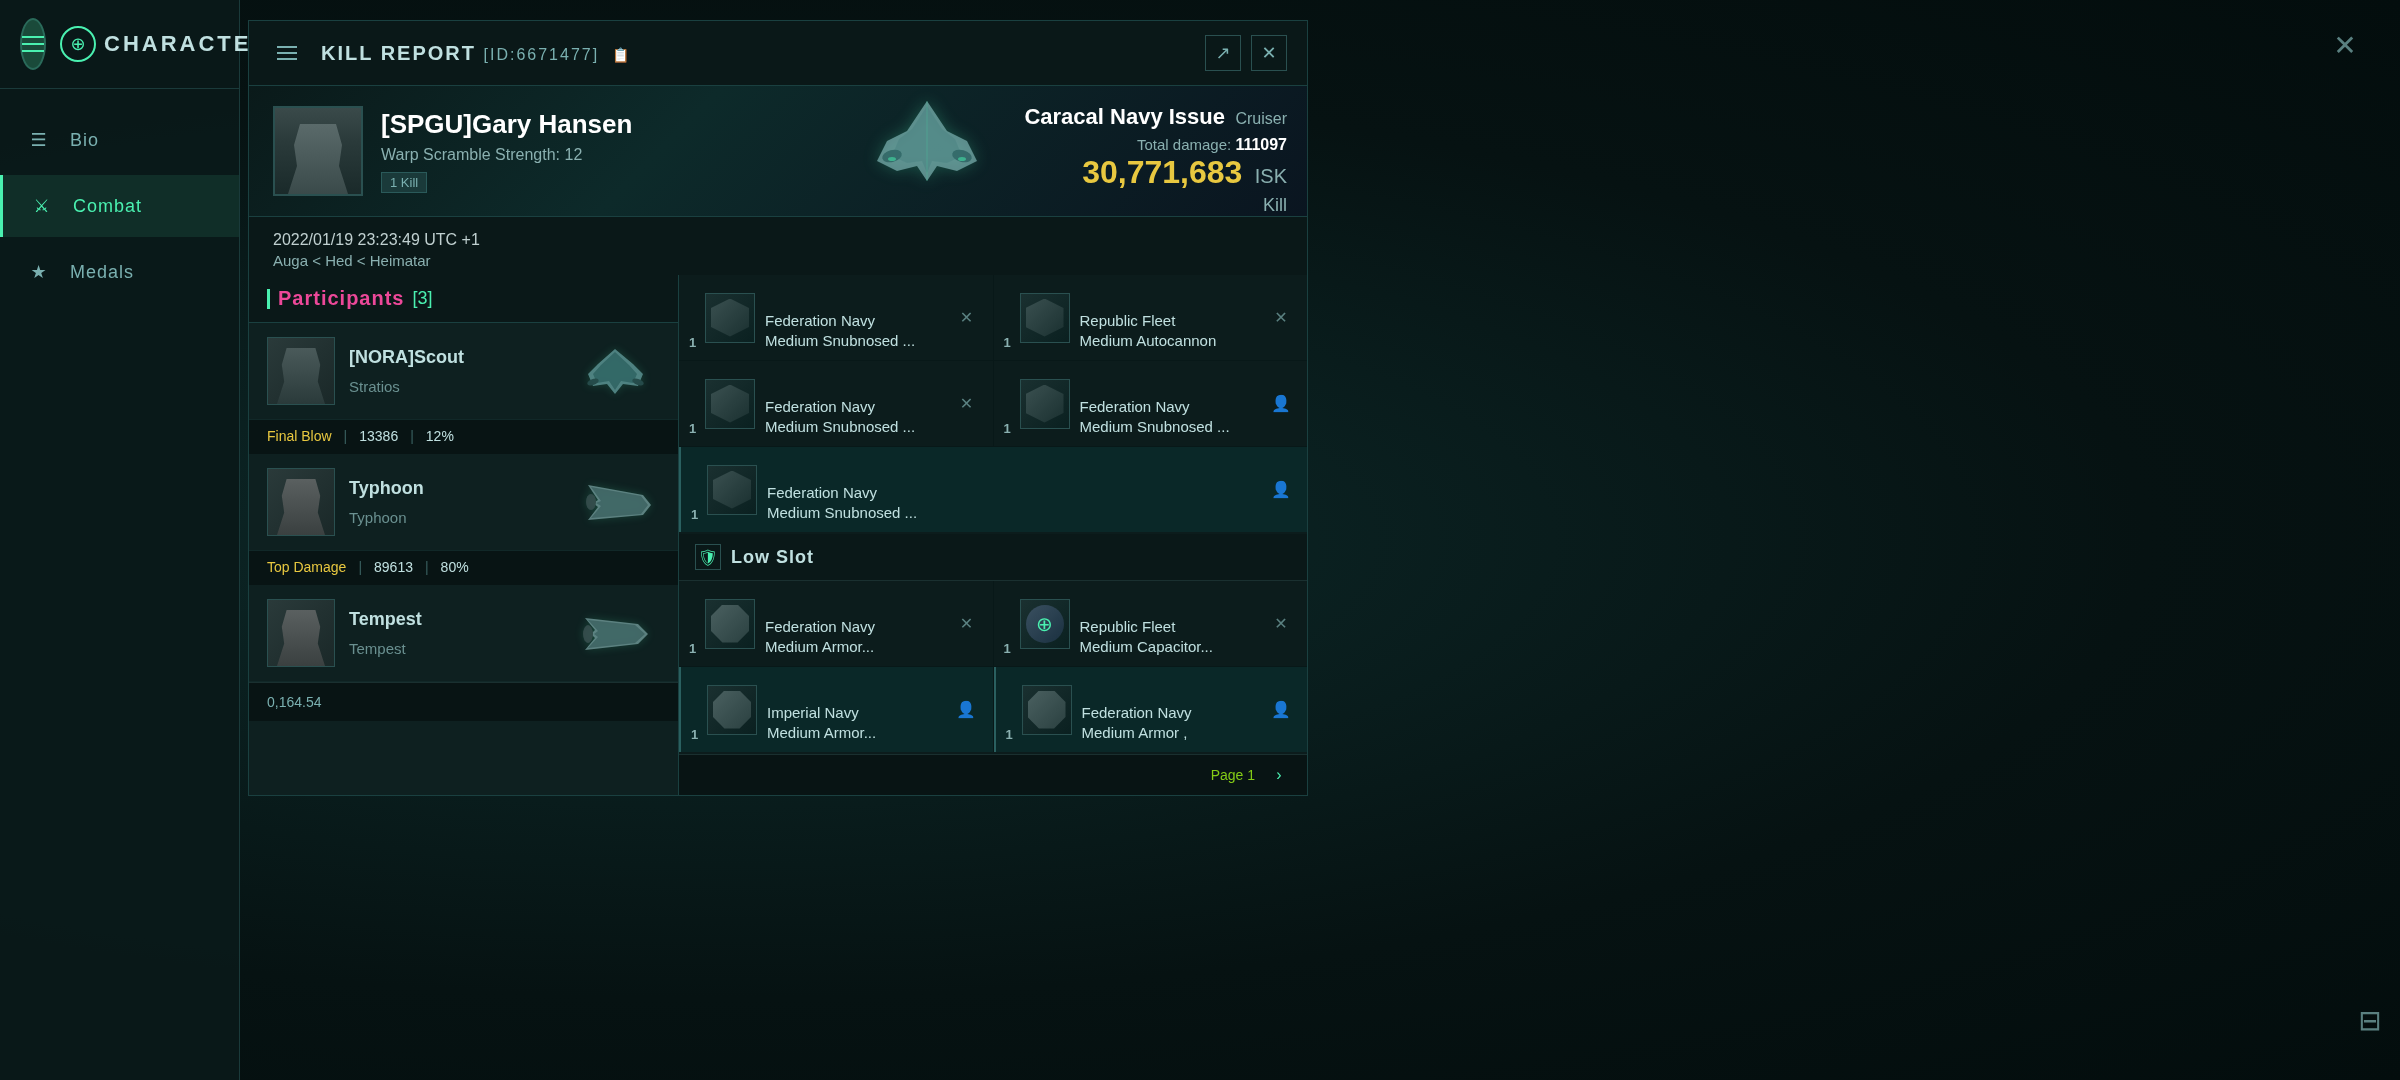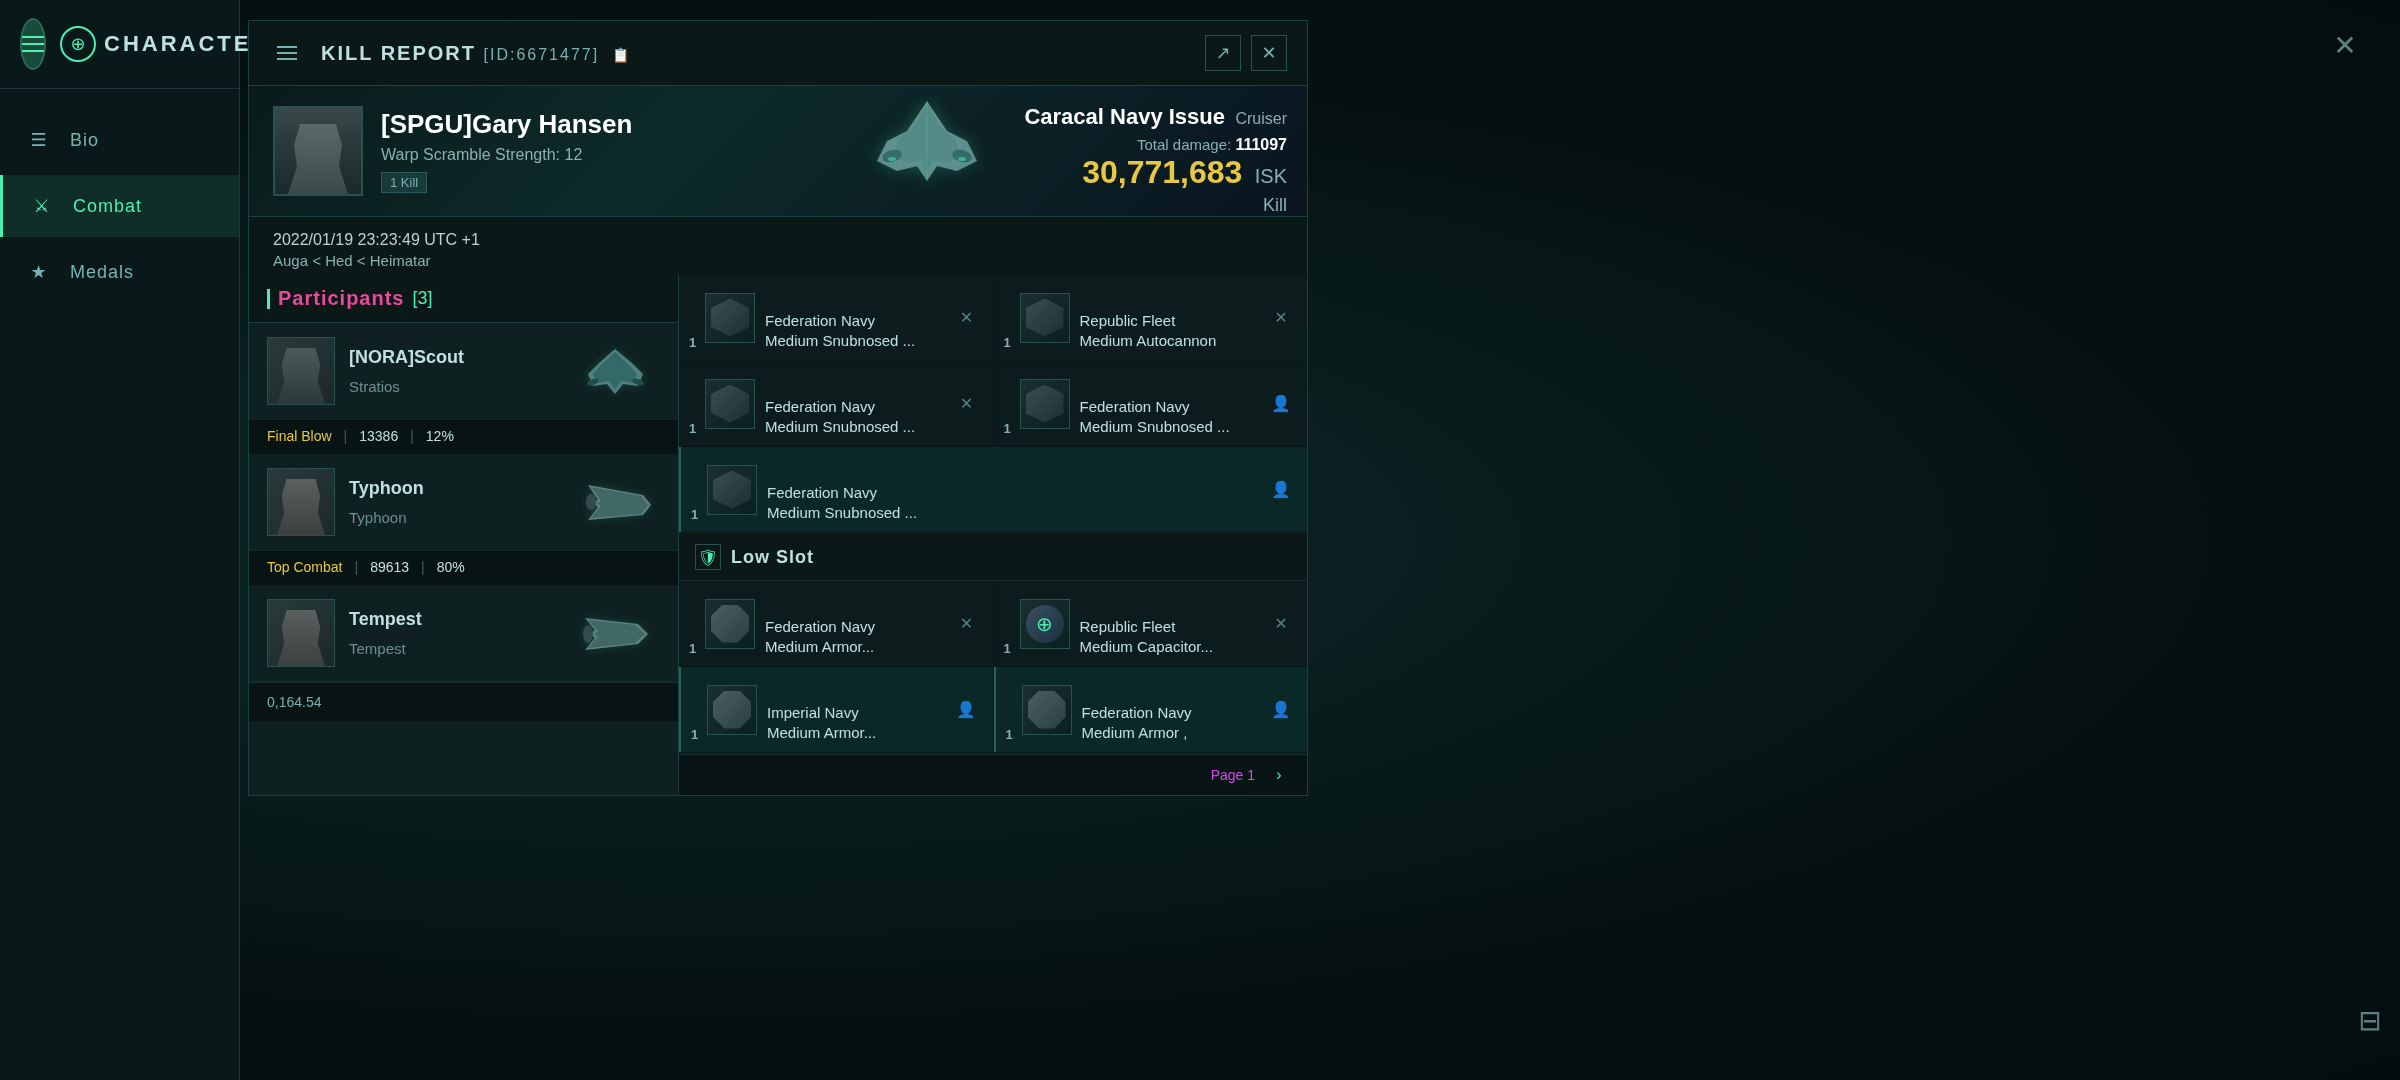--- a/index.html
+++ b/index.html
@@ -623,21 +623,21 @@
       display: flex;
       align-items: center;
       justify-content: flex-end;
       padding: 8px 16px;
       background: #081414;
       border-top: 1px solid #1a3030;
       gap: 12px;
     }
 
     .page-info {
-      color: #d946ef;
+      color: #84cc16;
       font-size: 14px;
     }
 
     .page-nav {
       width: 24px;
       height: 24px;
       display: flex;
       align-items: center;
       justify-content: center;
       color: #4af0b0;
@@ -824,21 +824,21 @@
           <svg class="small-ship-svg" width="85" height="55" viewBox="0 0 85 55">
             <g fill="#9aafaf" opacity="0.85">
               <polygon points="15,10 70,20 78,30 70,40 15,45 25,32 20,28 25,25" fill="#6a9090"></polygon>
               <polygon points="18,12 68,21 75,30 68,39 18,43 28,31 23,28 28,26" fill="#4a7070"></polygon>
               <ellipse cx="18" cy="27" rx="5" ry="8" fill="#3a5050"></ellipse>
             </g>
           </svg>
         </div>
       </div>
       <div class="participant-stats">
-        <span class="stat-label top-damage">Top Combat</span>
+        <span class="stat-label top-damage">Top Damage</span>
         <span class="stat-divider">|</span>
         <span class="stat-value">89613</span>
         <span class="stat-divider">|</span>
         <span class="stat-pct">80%</span>
       </div>
 
       <div class="participant-item">
         <div class="participant-portrait">
           <div class="participant-portrait-inner" style="background: linear-gradient(180deg, #5a6060 0%, #3a4040 100%);"></div>
         </div>

